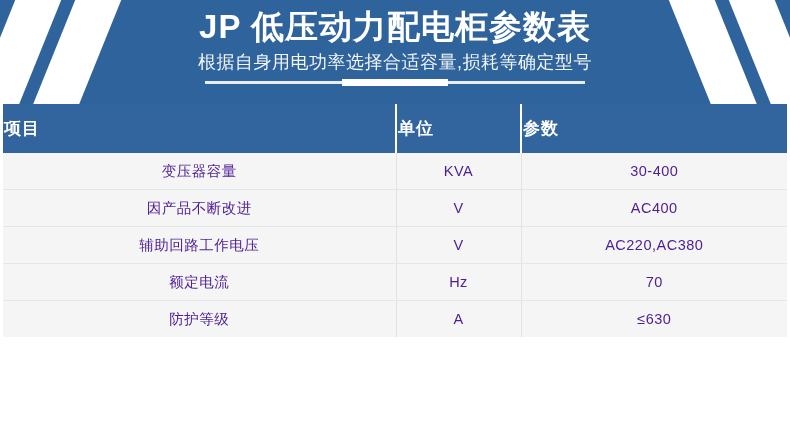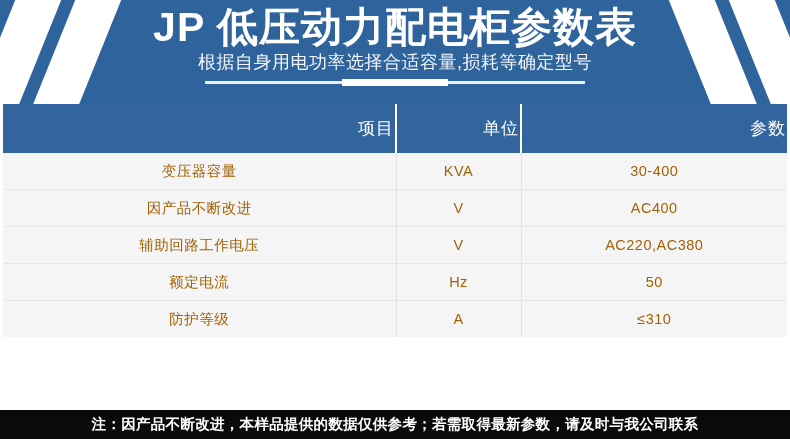--- a/index.html
+++ b/index.html
@@ -47,21 +47,21 @@
     height: 104px;
     display: flex;
     flex-direction: column;
     align-items: center;
     justify-content: flex-start;
     z-index: 3;
   }
   .banner-title {
     margin-top: 6px;
     color: #ffffff;
-    font-size: 41px;
+    font-size: 33px;
     font-weight: bold;
     letter-spacing: 1px;
     line-height: 42px;
     white-space: nowrap;
   }
   .banner-subtitle {
     color: #f2f5f9;
     font-size: 18px;
     font-weight: normal;
     line-height: 28px;
@@ -100,31 +100,31 @@
     table-layout: fixed;
   }
   table.spec col.c1 { width: 393px; }
   table.spec col.c2 { width: 125px; }
   table.spec col.c3 { width: 266px; }
 
   table.spec thead th {
     background: #32659e;
     color: #ffffff;
     font-size: 17px;
-    font-weight: normal;
+    font-weight: bold;
     height: 47px;
-    text-align: right;
+    text-align: left;
     border-right: 2px solid #ffffff;
     letter-spacing: 1px;
   }
   table.spec thead th:last-child { border-right: none; }
 
   table.spec tbody td {
     background: #f5f5f5;
-    color: #a16207;
+    color: #4c1d95;
     font-size: 14.5px;
     height: 34px;
     text-align: center;
     border-right: 1px solid #e2e2e2;
     border-bottom: 1px solid #e6e6e6;
     letter-spacing: 0.5px;
   }
   table.spec tbody td:last-child { border-right: none; }
   table.spec tbody tr:last-child td { border-bottom: none; }
 
@@ -192,26 +192,25 @@
           <td>AC400</td>
         </tr>
         <tr>
           <td>辅助回路工作电压</td>
           <td>V</td>
           <td>AC220,AC380</td>
         </tr>
         <tr>
           <td>额定电流</td>
           <td>Hz</td>
-          <td>50</td>
+          <td>70</td>
         </tr>
         <tr>
           <td>防护等级</td>
           <td>A</td>
-          <td>≤310</td>
+          <td>≤630</td>
         </tr>
       </tbody>
     </table>
   </div>
 
-  <div class="footer-note">注：因产品不断改进，本样品提供的数据仅供参考；若需取得最新参数，请及时与我公司联系</div>
 
 </div>
 
 </body></html>

